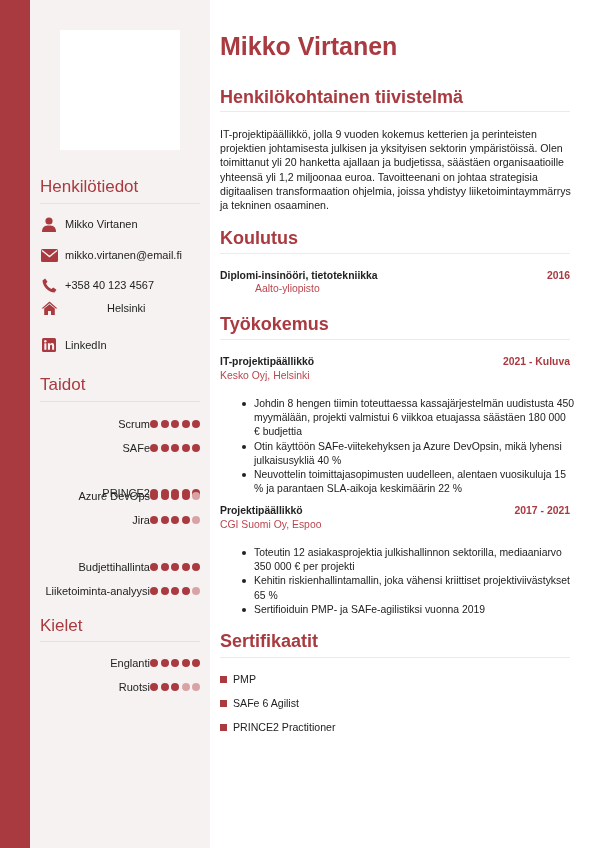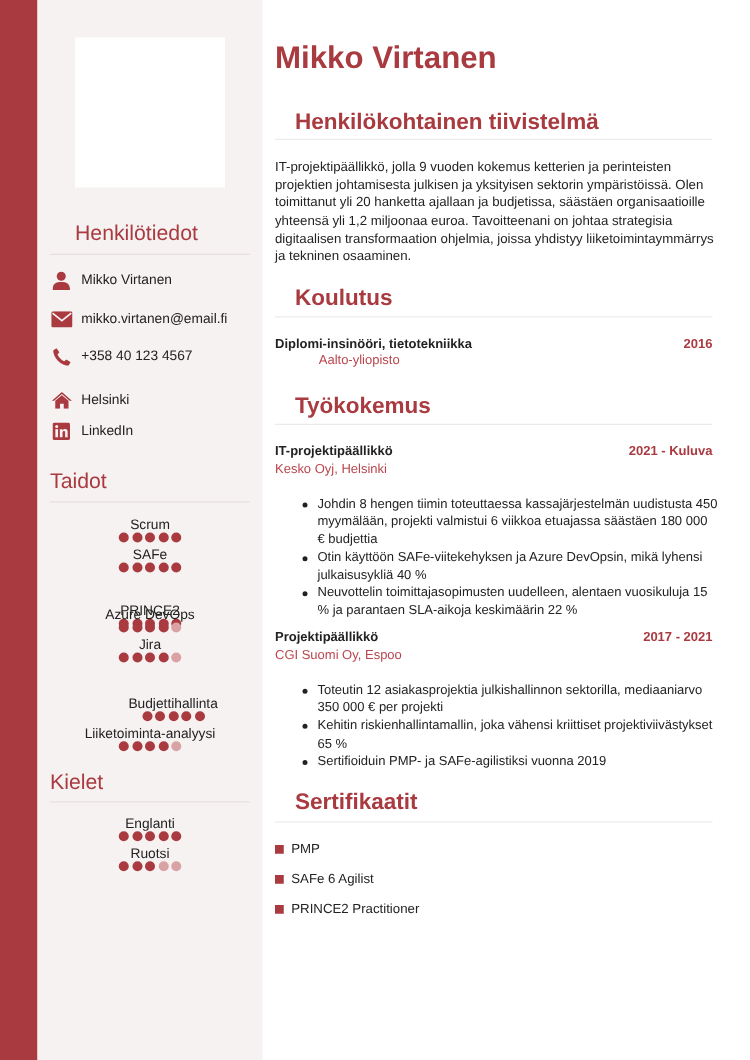--- a/index.html
+++ b/index.html
@@ -11,28 +11,28 @@
 
   .photo { position: absolute; left: 30px; top: 30px; width: 120px; height: 120px; background: #ffffff; }
 
   .side-h { position: absolute; left: 10px; font-size: 17px; color: #a93a40; font-weight: normal; }
   .side-rule { position: absolute; left: 10px; width: 160px; height: 1px; background: #e8e0df; }
 
   .contact { position: absolute; left: 10px; width: 160px; height: 20px; display: flex; align-items: center; font-size: 11px; color: #222; }
   .contact .ic { width: 18px; height: 16px; margin-right: 7px; display: flex; align-items: center; justify-content: center; }
   .contact svg { display: block; }
 
-  .skill { position: absolute; left: 10px; width: 160px; height: 16px; display: flex; align-items: center; justify-content: center; font-size: 11px; color: #222; flex-direction: column; }
+  .skill { position: absolute; left: 10px; width: 160px; height: 16px; display: flex; align-items: center; justify-content: flex-end; font-size: 11px; color: #222; }
   .dots { display: flex; gap: 2.5px; }
   .dot { width: 8px; height: 8px; border-radius: 50%; background: #a93a40; }
   .dot.off { background: #d9a3a6; }
 
   .main { position: absolute; left: 220px; top: 0; width: 350px; }
   .name { position: absolute; left: 0; top: 32px; font-size: 25px; font-weight: bold; color: #a93a40; white-space: nowrap; }
-  .sec-h { position: absolute; left: 16px; font-size: 18px; color: #a93a40; white-space: nowrap; }
+  .sec-h { position: absolute; left: 0; font-size: 18px; color: #a93a40; white-space: nowrap; }
   .sec-rule { position: absolute; left: 0; width: 350px; height: 1px; background: #eeeaea; }
 
   .summary { position: absolute; left: 0; top: 127px; width: 352px; font-size: 10.6px; line-height: 14.2px; color: #222; }
 
   .row { position: absolute; left: 0; width: 350px; display: flex; justify-content: space-between; font-size: 10.4px; }
   .row .t { font-weight: bold; color: #222; }
   .row .d { font-weight: bold; color: #a93a40; }
   .sub { position: absolute; left: 0; font-size: 10.4px; color: #b9454d; }
 
   ul.bul { position: absolute; left: 22px; width: 332px; font-size: 10.4px; line-height: 14.2px; color: #222; list-style: none; }
@@ -43,21 +43,21 @@
   .cert .sq { width: 7px; height: 7px; background: #a93a40; margin-right: 6px; }
 </style>
 </head>
 <body>
 
 <div class="stripe"></div>
 
 <aside class="sidebar">
   <div class="photo" style="left:30px;"></div>
 
-  <h2 class="side-h" style="top:177px;margin-left:20px;">Henkilötiedot</h2>
+  <h2 class="side-h" style="top:177px;">Henkilötiedot</h2>
   <div class="side-rule" style="top:203px;"></div>
 
   <div class="contact" style="top:214px;">
     <span class="ic">
       <svg width="14" height="15" viewBox="0 0 14 15">
           <circle cx="7" cy="4" r="3.6" fill="#a93a40"></circle>
           <path d="M0 15 C0 9.5 3 8.5 7 8.5 C11 8.5 14 9.5 14 15 Z" fill="#a93a40"></path>
         </svg>
     </span>
     <span>Mikko Virtanen</span>
@@ -72,21 +72,21 @@
     <span>mikko.virtanen@email.fi</span>
   </div>
   <div class="contact" style="top:275px;">
     <span class="ic">
       <svg width="15" height="15" viewBox="0 0 15 15">
           <path d="M3.2 0.5 L5.5 3.8 L4 5.6 C4.8 7.6 7.2 10.2 9.4 11 L11.2 9.5 L14.5 11.8 L12.6 14.5 C6.5 14.2 0.8 8.4 0.5 2.4 Z" fill="#a93a40"></path>
         </svg>
     </span>
     <span>+358 40 123 4567</span>
   </div>
-  <div class="contact" style="top:310px;">
+  <div class="contact" style="top:298px;gap:42px;">
     <span class="ic">
       <svg width="17" height="14" viewBox="0 0 17 14">
           <path d="M8.5 0.5 L0.5 7.5 L2.3 7.5 L8.5 2.2 L14.7 7.5 L16.5 7.5 Z" fill="#a93a40"></path>
           <path d="M3.2 7.6 L8.5 3.2 L13.8 7.6 L13.8 14 L10 14 L10 10 L7 10 L7 14 L3.2 14 Z" fill="#a93a40"></path>
         </svg>
     </span>
     <span>Helsinki</span>
   </div>
   <div class="contact" style="top:335px;">
     <span class="ic">

